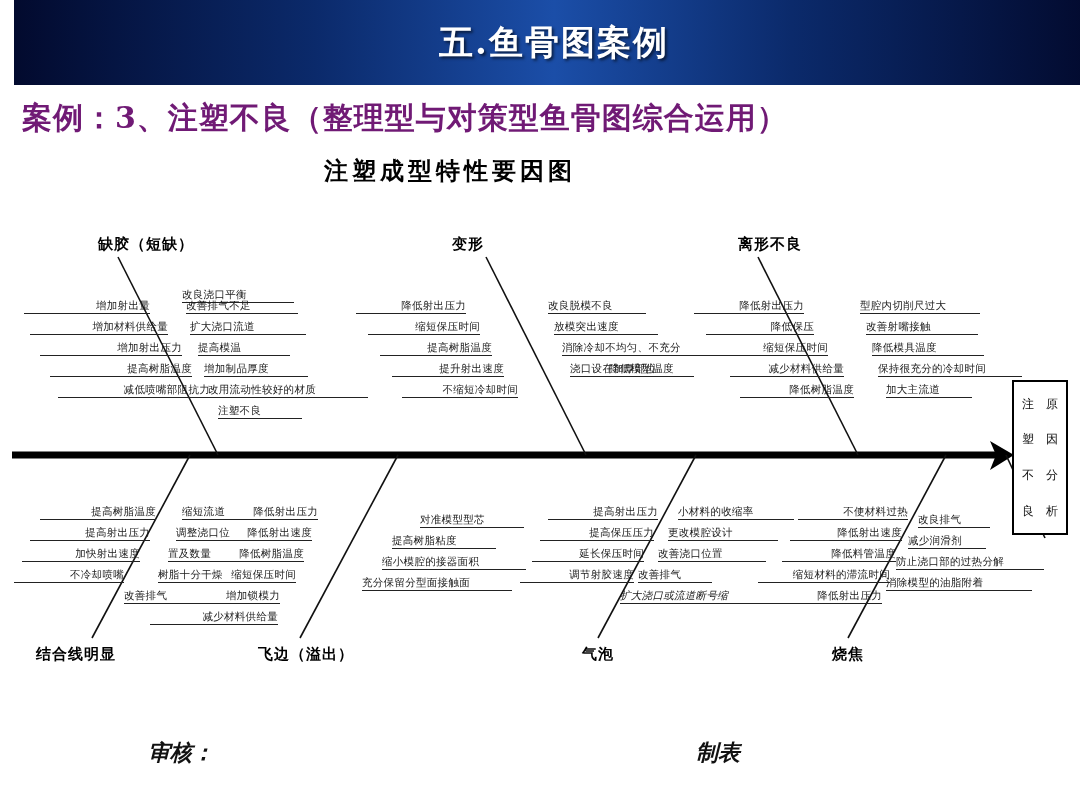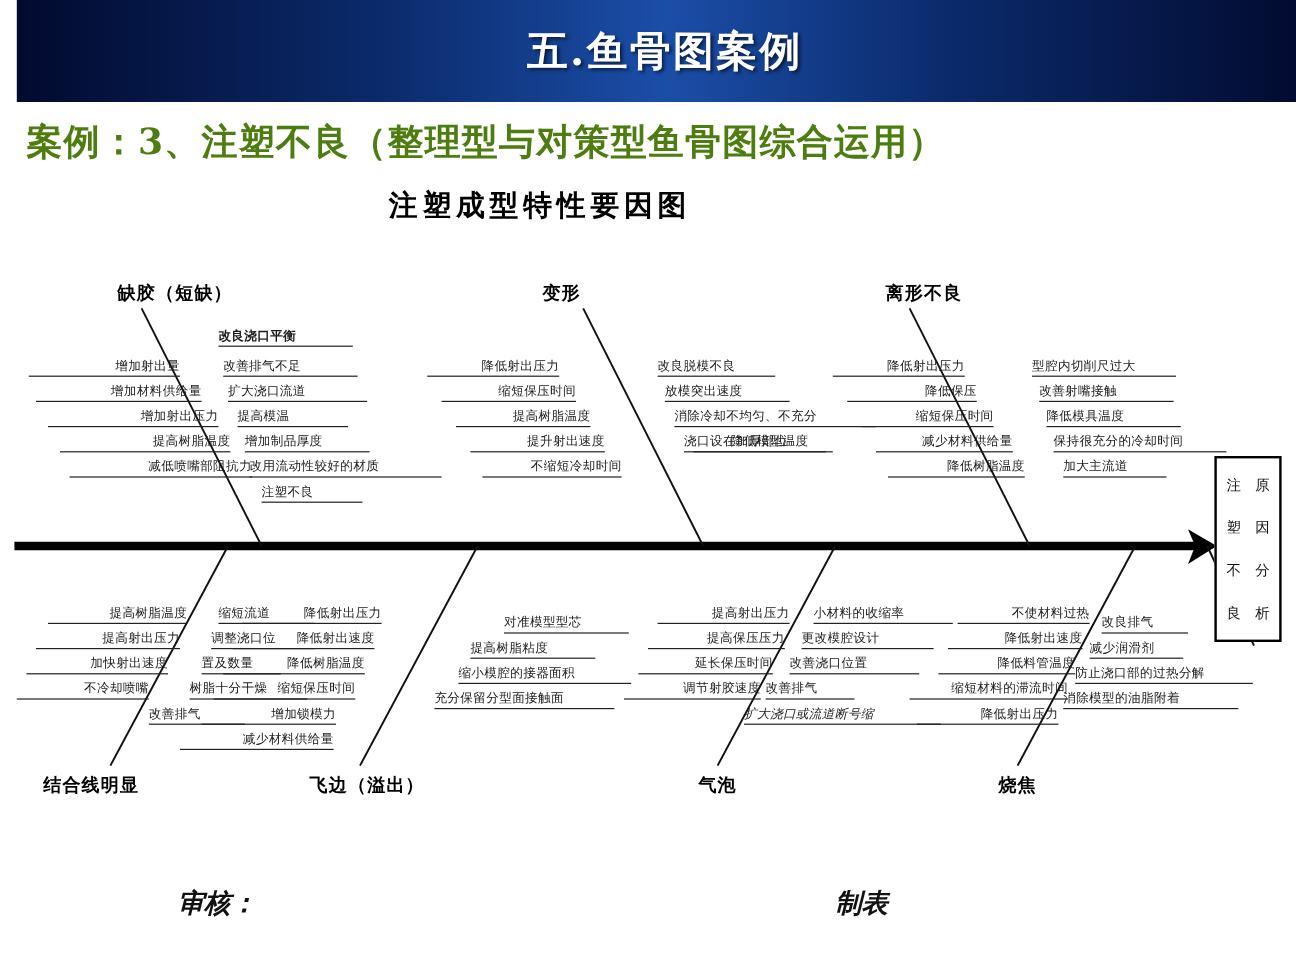--- a/index.html
+++ b/index.html
@@ -19,21 +19,21 @@
   }
   #title-bar .ttl{
     color:#ffffff; font-size:34px; font-weight:bold; letter-spacing:2px;
     text-shadow:2px 2px 3px rgba(0,0,0,.6);
     font-family:"DejaVu Serif","Liberation Serif",serif;
   }
 
   
   #subtitle{
     position:absolute; left:22px; top:98px; width:1040px;
-    color:#4d7c0f; font-size:30px; font-weight:bold; letter-spacing:1px;
+    color:#701a75; font-size:30px; font-weight:bold; letter-spacing:1px;
     font-family:"DejaVu Serif","Liberation Serif",serif;
     white-space:nowrap;
   }
 
   
   #diagram-title{
     position:absolute; left:0; top:155px; width:900px;
     text-align:center; font-size:24px; font-weight:bold; color:#000000;
     font-family:"DejaVu Serif","Liberation Serif",serif;
     letter-spacing:4px;
@@ -125,21 +125,21 @@
 <div class="cat-label" style="left:258px; top:645px;">飞边（溢出）</div>
 <div class="cat-label" style="left:582px; top:645px;">气泡</div>
 <div class="cat-label" style="left:832px; top:645px;">烧焦</div>
 
 <div class="cause r" style="left:24px;  top:299px; width:126px;">增加射出量</div>
 <div class="cause r" style="left:30px;  top:320px; width:138px;">增加材料供给量</div>
 <div class="cause r" style="left:40px;  top:341px; width:142px;">增加射出压力</div>
 <div class="cause r" style="left:50px;  top:362px; width:142px;">提高树脂温度</div>
 <div class="cause r" style="left:58px;  top:383px; width:152px;">减低喷嘴部阻抗力</div>
 
-<div class="cause" style="left:182px; top:274px; width:112px;font-weight:bold;">改良浇口平衡</div>
+<div class="cause" style="left:182px; top:288px; width:112px;">改良浇口平衡</div>
 <div class="cause" style="left:186px; top:299px; width:112px;">改善排气不足</div>
 <div class="cause" style="left:190px; top:320px; width:116px;">扩大浇口流道</div>
 <div class="cause" style="left:198px; top:341px; width:92px;">提高模温</div>
 <div class="cause" style="left:204px; top:362px; width:104px;">增加制品厚度</div>
 <div class="cause" style="left:208px; top:383px; width:160px;">改用流动性较好的材质</div>
 <div class="cause" style="left:218px; top:404px; width:84px;">注塑不良</div>
 
 <div class="cause r" style="left:356px; top:299px; width:110px;">降低射出压力</div>
 <div class="cause r" style="left:368px; top:320px; width:112px;">缩短保压时间</div>
 <div class="cause r" style="left:380px; top:341px; width:112px;">提高树脂温度</div>

